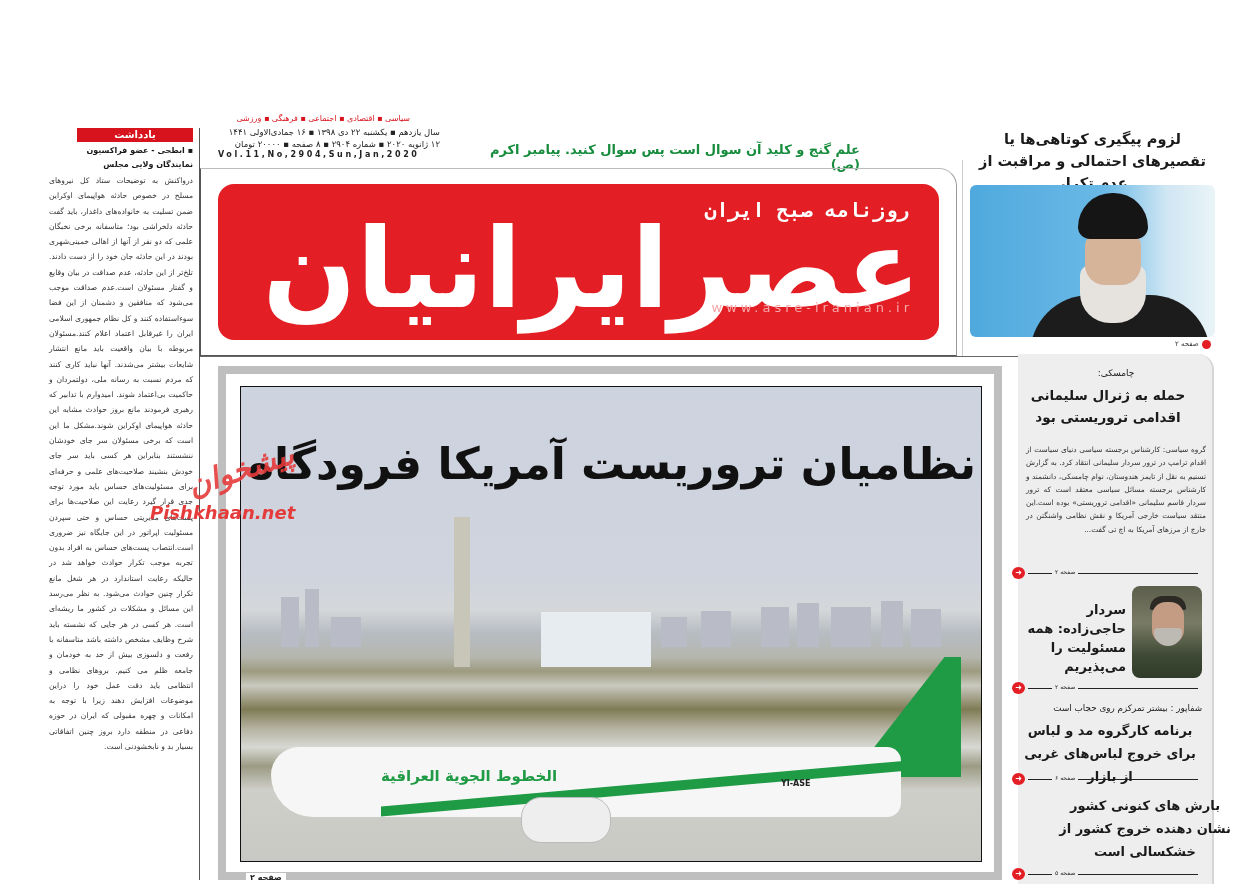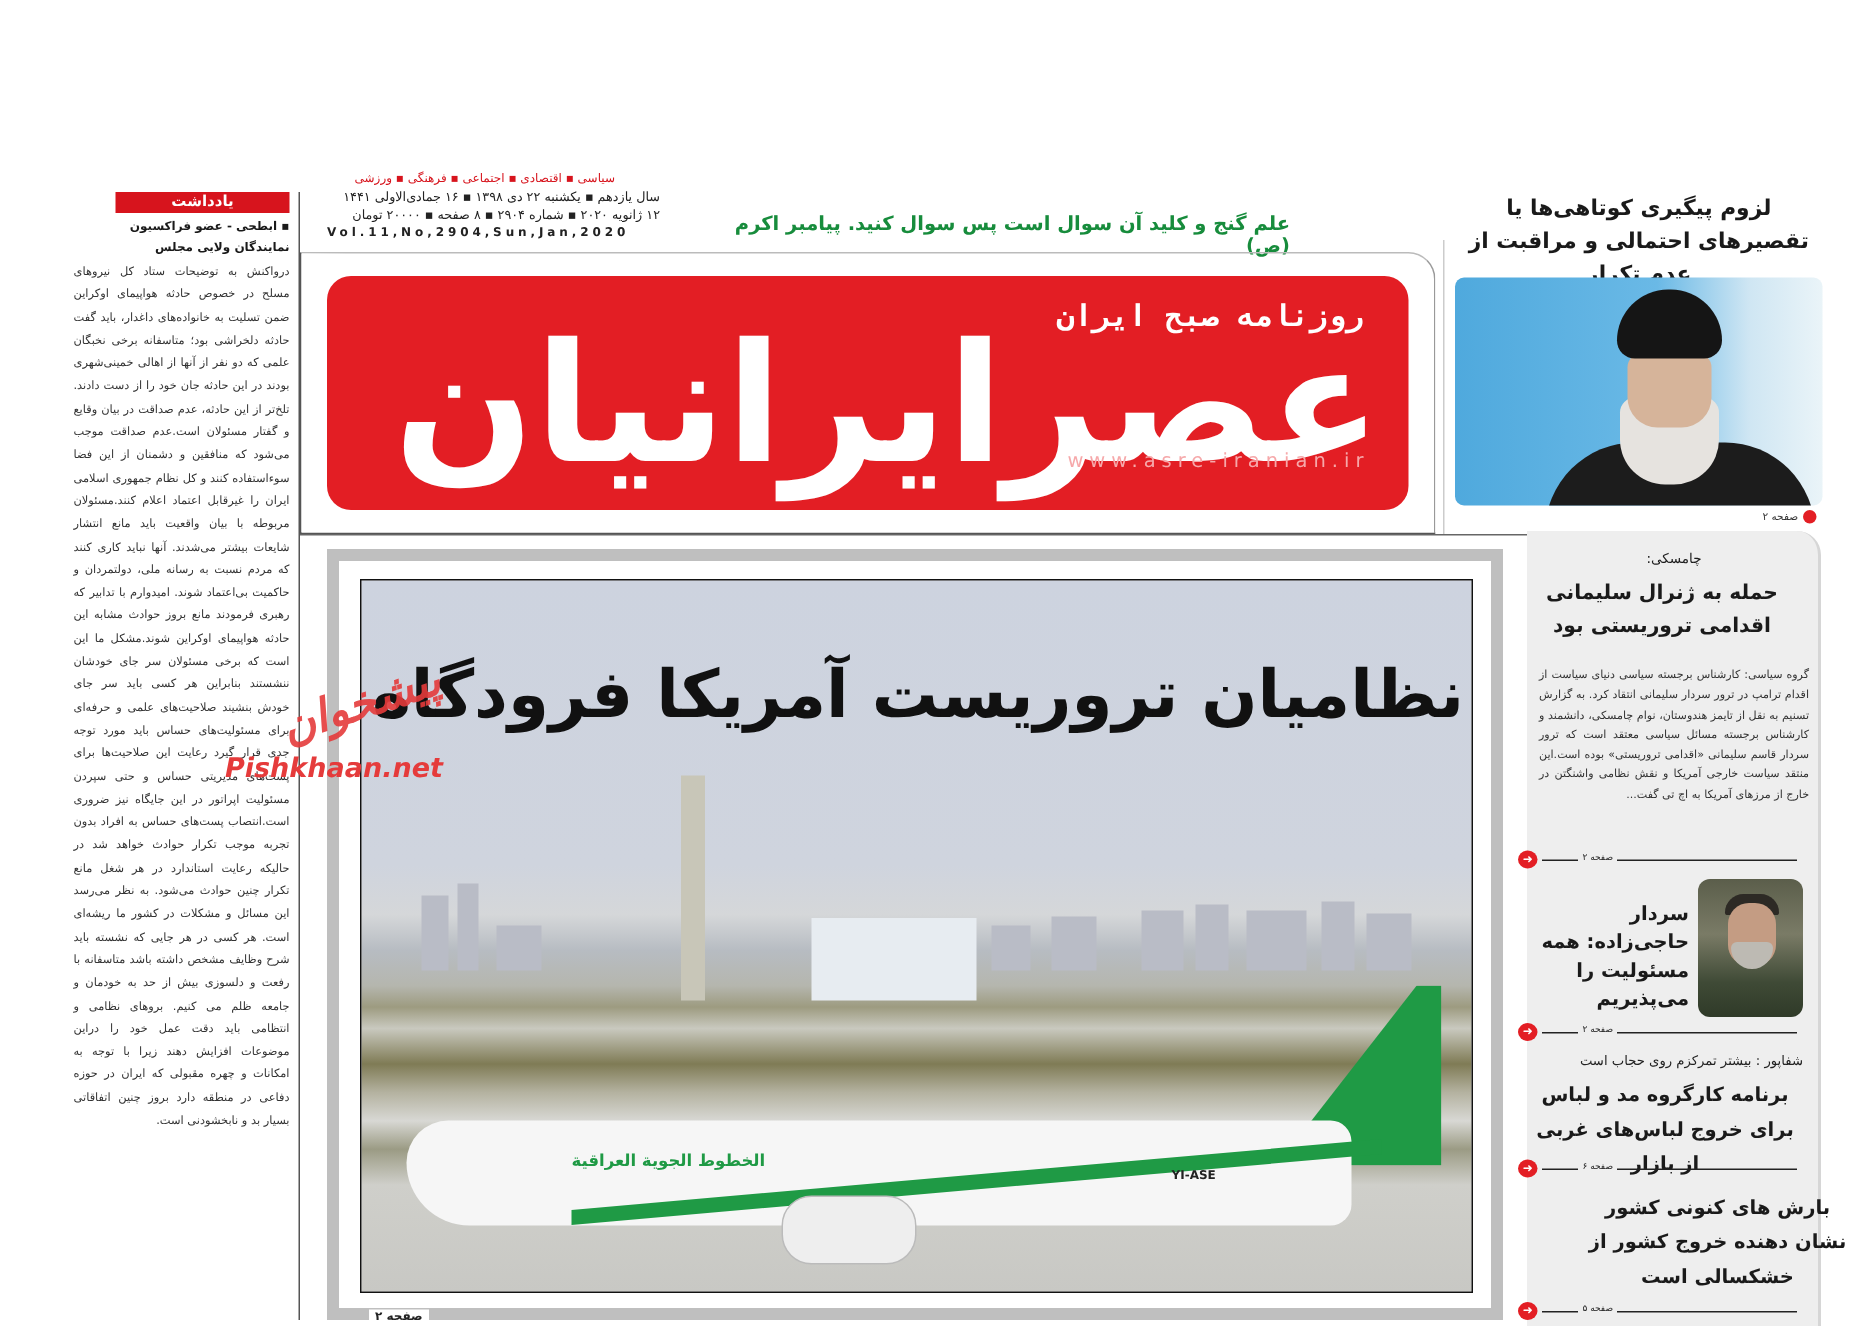--- a/index.html
+++ b/index.html
@@ -47,21 +47,21 @@
   #main-headline-2 { left: 0; top: 114px; width: 742px; text-align: center; font-size: 44px; font-weight: bold; color: #111; line-height: 66px; }
 
   .bldg { position: absolute; background: #b9bcc6; bottom: 0; }
   #skyline { left: 0; top: 200px; width: 742px; height: 60px; }
   #tower { left: 213px; top: 130px; width: 16px; height: 150px; background: #c8c6b8; }
   #terminal { left: 300px; top: 225px; width: 110px; height: 55px; background: #e7ecf1; }
   #plane-body { left: 30px; top: 360px; width: 630px; height: 70px; background: #f6f6f6; border-radius: 40px 20px 20px 60px; }
   #plane-stripe { left: 140px; top: 396px; width: 540px; height: 10px; background: #1f9a45; transform: skewY(-5deg); }
   #plane-tail { left: 610px; top: 270px; width: 110px; height: 120px; background: #1f9a45; clip-path: polygon(85% 0, 100% 0, 100% 100%, 0 100%); }
   #plane-engine { left: 280px; top: 410px; width: 90px; height: 46px; background: #eeeeee; border-radius: 20px; border: 1px solid #bbb; }
-  #plane-label { left: 140px; top: 380px; font-size: 11px; color: #1f9a45; font-weight: bold; }
+  #plane-label { left: 140px; top: 380px; font-size: 15px; color: #1f9a45; font-weight: bold; }
   #plane-reg { left: 540px; top: 392px; font-size: 8px; color: #222; font-weight: bold; }
   #main-page-ref { left: 246px; top: 873px; font-size: 8px; font-weight: bold; background: #fff; padding: 0 4px; color: #222; }
 
   
   #watermark-fa { left: 186px; top: 452px; font-size: 30px; color: #e53b3b; transform: rotate(-18deg); font-style: italic; font-weight: bold; opacity: 0.9; }
   #watermark-en { left: 150px; top: 502px; font-size: 18px; color: #e53b3b; font-weight: bold; font-style: italic; }
 
   
   #right-col { left: 1018px; top: 354px; width: 196px; height: 530px; background: #eeeeee; border-radius: 0 16px 0 0; border-right: 2px solid #d6d6d6; }
   #chamsky-kicker { left: 1018px; top: 368px; width: 196px; text-align: center; font-size: 9px; }

